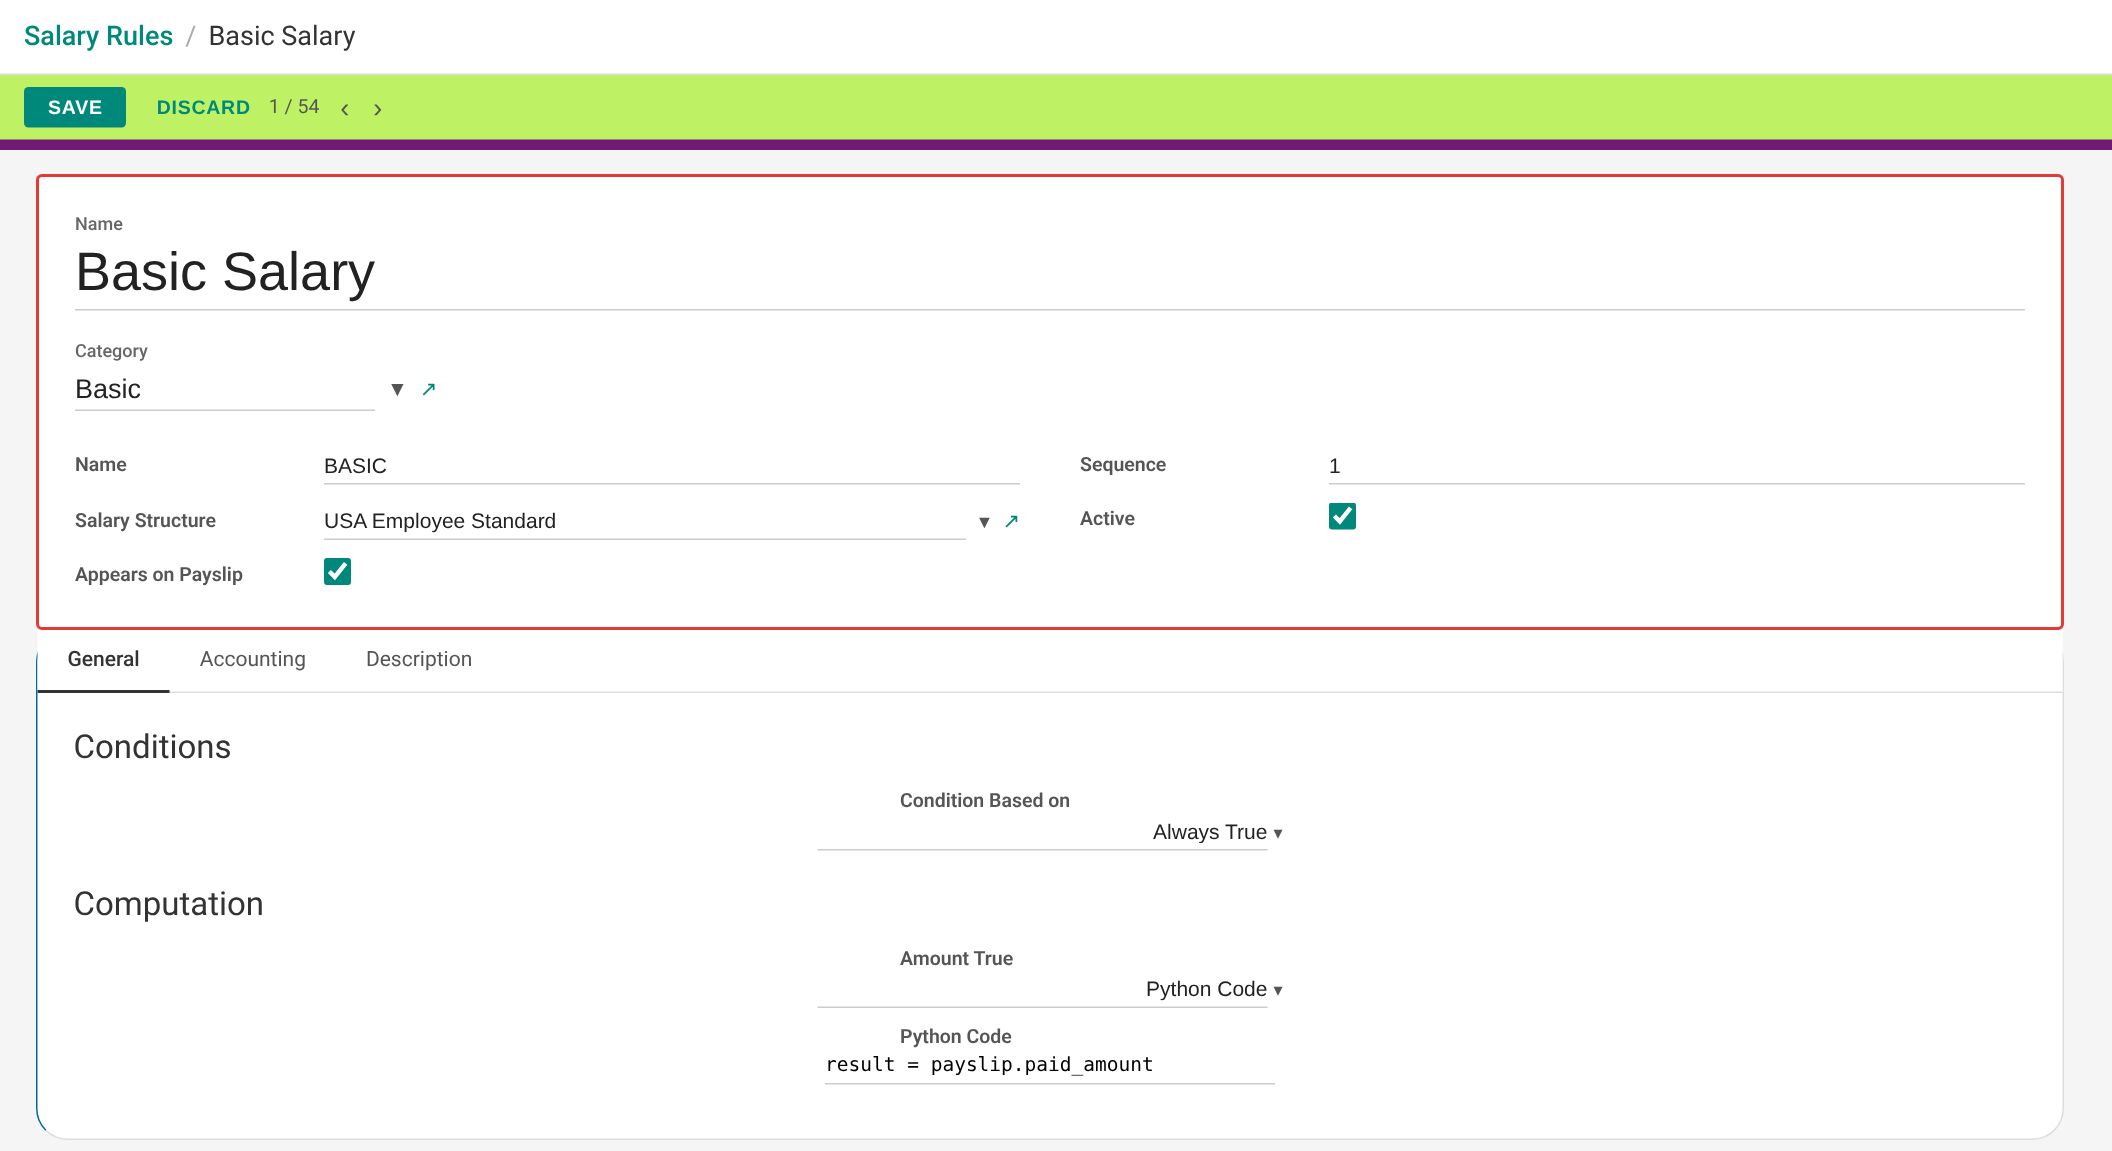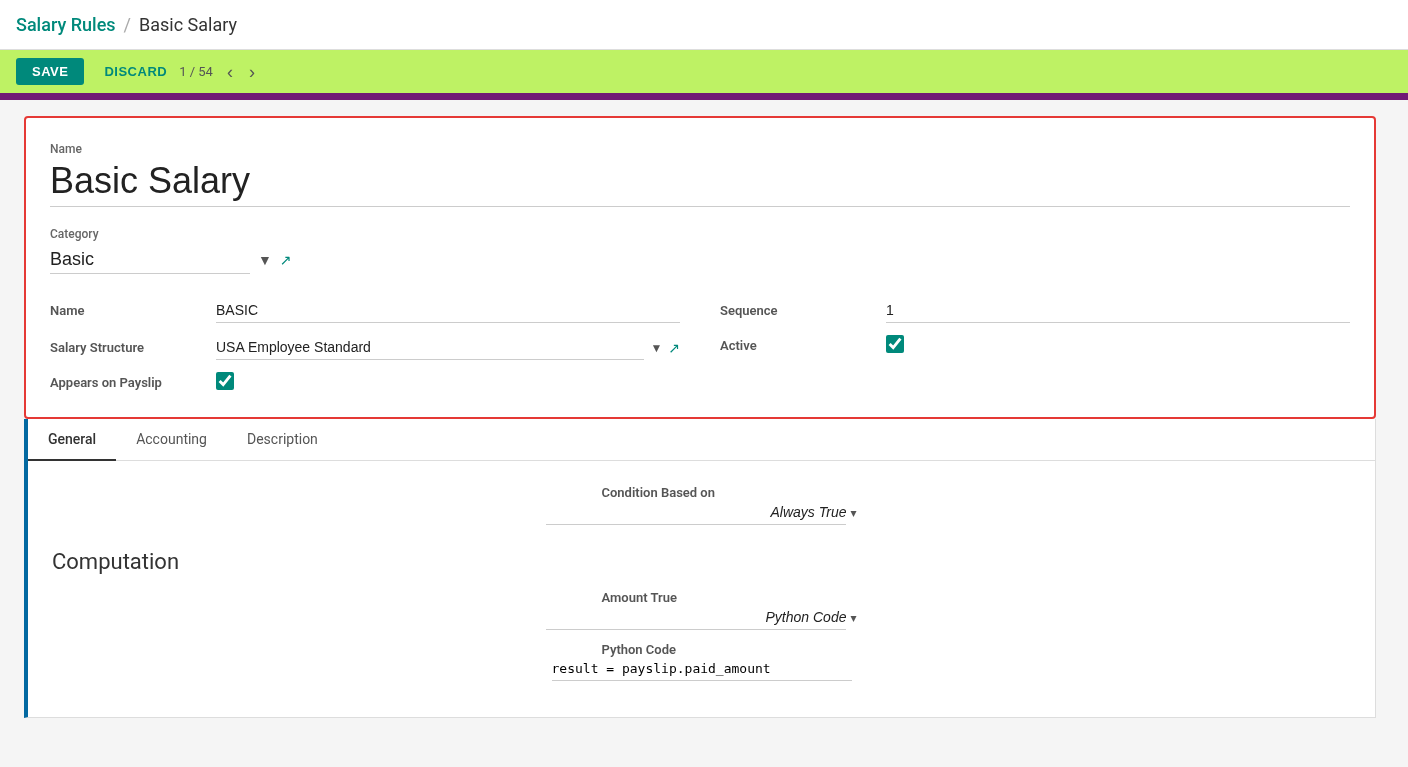--- a/index.html
+++ b/index.html
@@ -219,23 +219,24 @@
       width: 18px;
       height: 18px;
       accent-color: #00897b;
       cursor: pointer;
     }
 
     
     .tabs-section {
       background: #fff;
       border-top: none;
-      border-left: 4px solid #0369a1;
+      border-left: 1px solid #0369a1;
       border-right: 1px solid #ddd;
       border-bottom: 1px solid #ddd;
+      border-radius: 21px;
     }
     .tabs-header {
       display: flex;
       border-bottom: 1px solid #ddd;
       background: #fff;
     }
     .tab {
       padding: 12px 20px;
       font-size: 14px;
       color: #555;
@@ -285,21 +286,20 @@
       padding: 4px 0;
       font-size: 14px;
       color: #222;
       background: transparent;
       outline: none;
       min-width: 300px;
       appearance: none;
       -webkit-appearance: none;
       cursor: pointer;
       text-align: right;
-      font-style: italic;
     }
     .row-select-wrap {
       display: flex;
       align-items: center;
       gap: 4px;
     }
     .select-dropdown-icon {
       font-size: 12px;
       color: #555;
     }
@@ -413,20 +413,21 @@
   <div class="tabs-section">
     <div class="tabs-header">
       <div class="tab active">General</div>
       <div class="tab">Accounting</div>
       <div class="tab">Description</div>
     </div>
 
     <div class="tab-content">
 
       <div>
+        <div class="section-title">Conditions</div>
 
         <div class="form-row">
           <span class="row-label">Condition Based on</span>
           <div class="row-value">
             <div class="row-select-wrap">
               <select class="row-select">
                 <option>Always True</option>
               </select>
               <span class="select-dropdown-icon">▾</span>
             </div>

